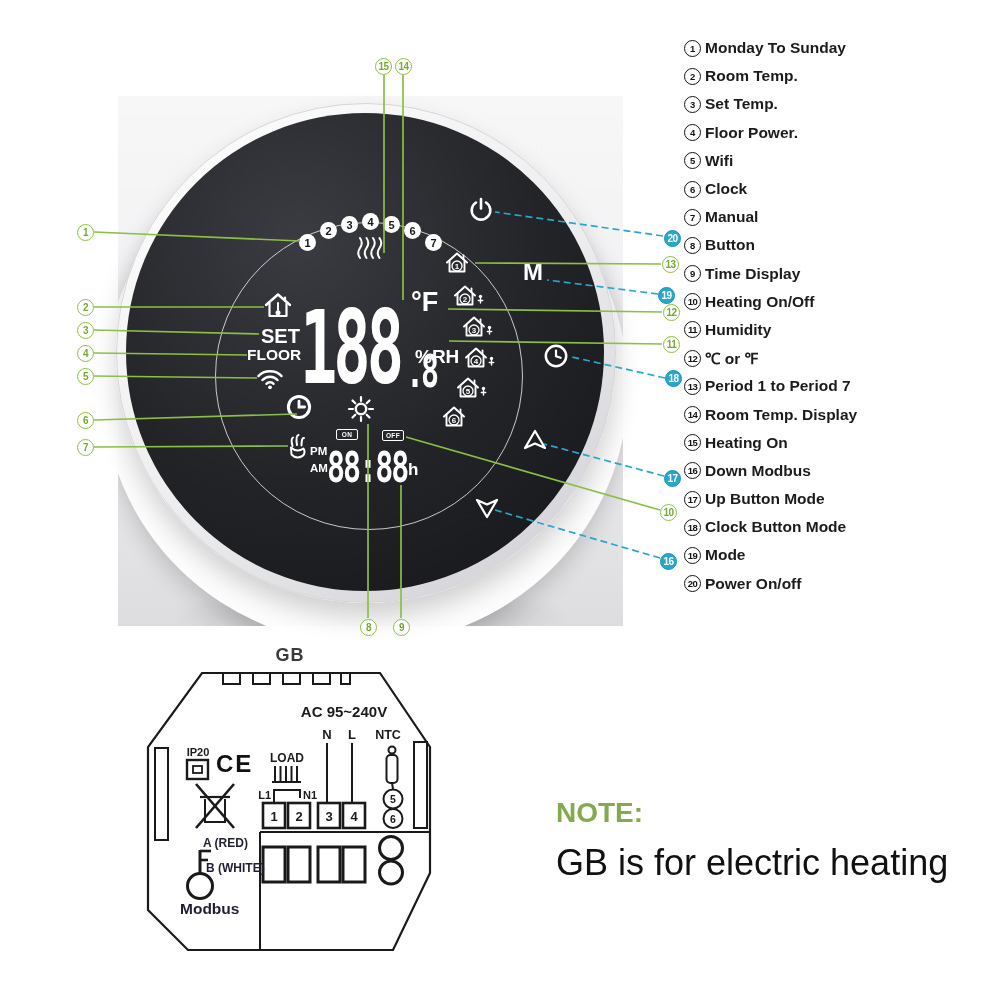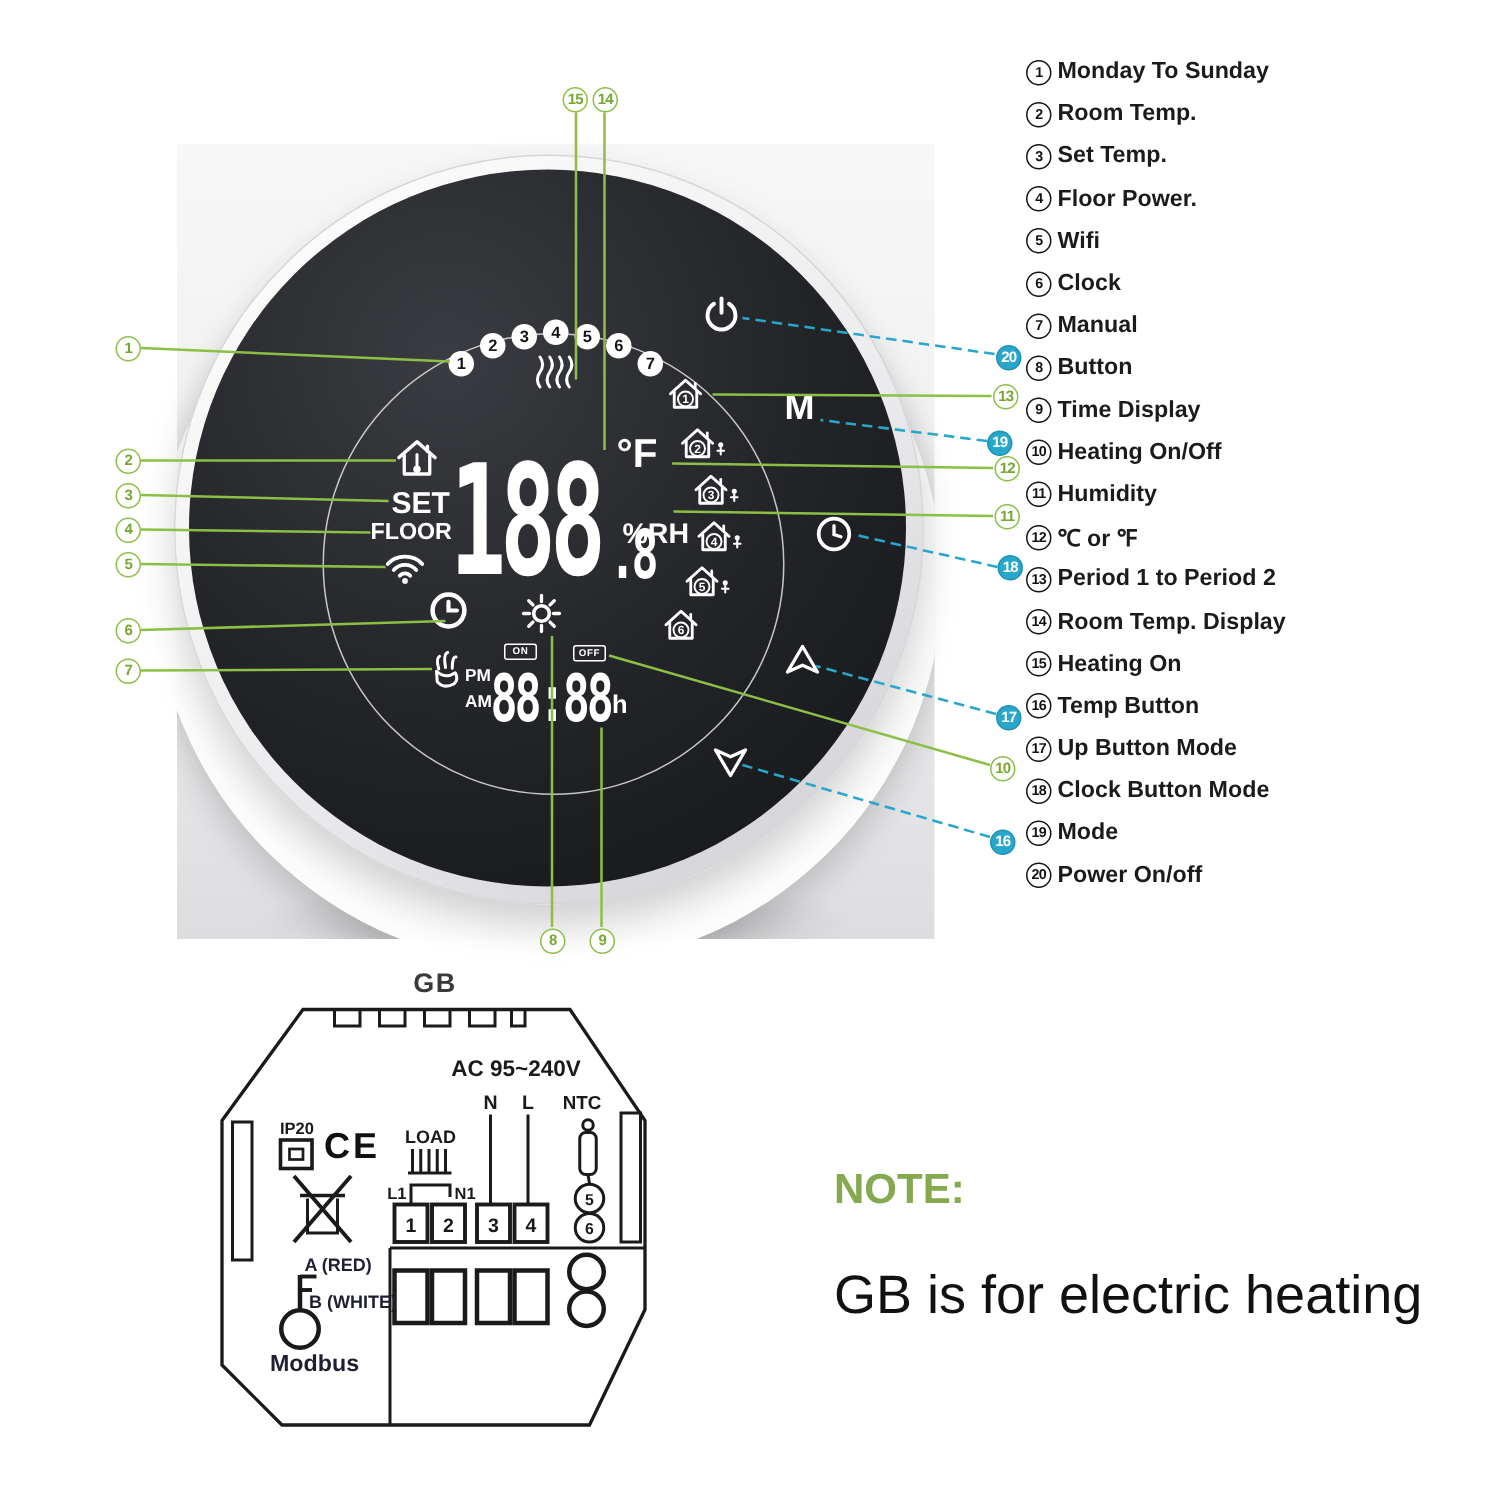--- a/index.html
+++ b/index.html
@@ -21,21 +21,21 @@
   
   .co{position:absolute;width:17px;height:17px;border-radius:50%;display:flex;align-items:center;justify-content:center;font-size:10px;font-weight:bold;z-index:7;box-sizing:border-box;letter-spacing:-.5px}
   .co.g{border:1.6px solid #8CBF45;color:#76A832;background:rgba(255,255,255,.92)}
   .co.c{background:#29A7CA;color:#fff;border:1.6px solid #1E93B4}
   
   .legend{left:684px;top:34px;z-index:2}
   .lrow{height:28.2px;display:flex;align-items:center}
   .lnum{width:17px;height:17px;border:1.5px solid #141414;border-radius:50%;display:flex;align-items:center;justify-content:center;font-size:9.5px;font-weight:bold;color:#111;margin-right:4px;flex:none;box-sizing:border-box;letter-spacing:-.5px}
   .llab{font-size:15.5px;font-weight:700;color:#1b1b1b;white-space:nowrap}
   .leaders{left:0;top:0;z-index:6;pointer-events:none}
-  .note-title{left:556px;top:777px;font-size:28px;font-weight:bold;color:#84A94E;z-index:2}
+  .note-title{left:556px;top:797px;font-size:28px;font-weight:bold;color:#84A94E;z-index:2}
   .note-body{left:556px;top:842px;font-size:36px;color:#111;z-index:2}
 </style>
 </head>
 <body>
 
 <div class="abs photo">
   <div class="floorshadow"></div>
   <div class="plate"></div>
 </div>
 <div class="abs ring"></div>
@@ -298,33 +298,33 @@
   <div class="lrow">
       <span class="lnum">11</span>
       <span class="llab">Humidity</span>
     </div>
   <div class="lrow">
       <span class="lnum">12</span>
       <span class="llab">℃ or ℉</span>
     </div>
   <div class="lrow">
       <span class="lnum">13</span>
-      <span class="llab">Period 1 to Period 2</span>
+      <span class="llab">Period 1 to Period 7</span>
     </div>
   <div class="lrow">
       <span class="lnum">14</span>
       <span class="llab">Room Temp. Display</span>
     </div>
   <div class="lrow">
       <span class="lnum">15</span>
       <span class="llab">Heating On</span>
     </div>
   <div class="lrow">
       <span class="lnum">16</span>
-      <span class="llab">Temp Button</span>
+      <span class="llab">Down Modbus</span>
     </div>
   <div class="lrow">
       <span class="lnum">17</span>
       <span class="llab">Up Button Mode</span>
     </div>
   <div class="lrow">
       <span class="lnum">18</span>
       <span class="llab">Clock Button Mode</span>
     </div>
   <div class="lrow">

